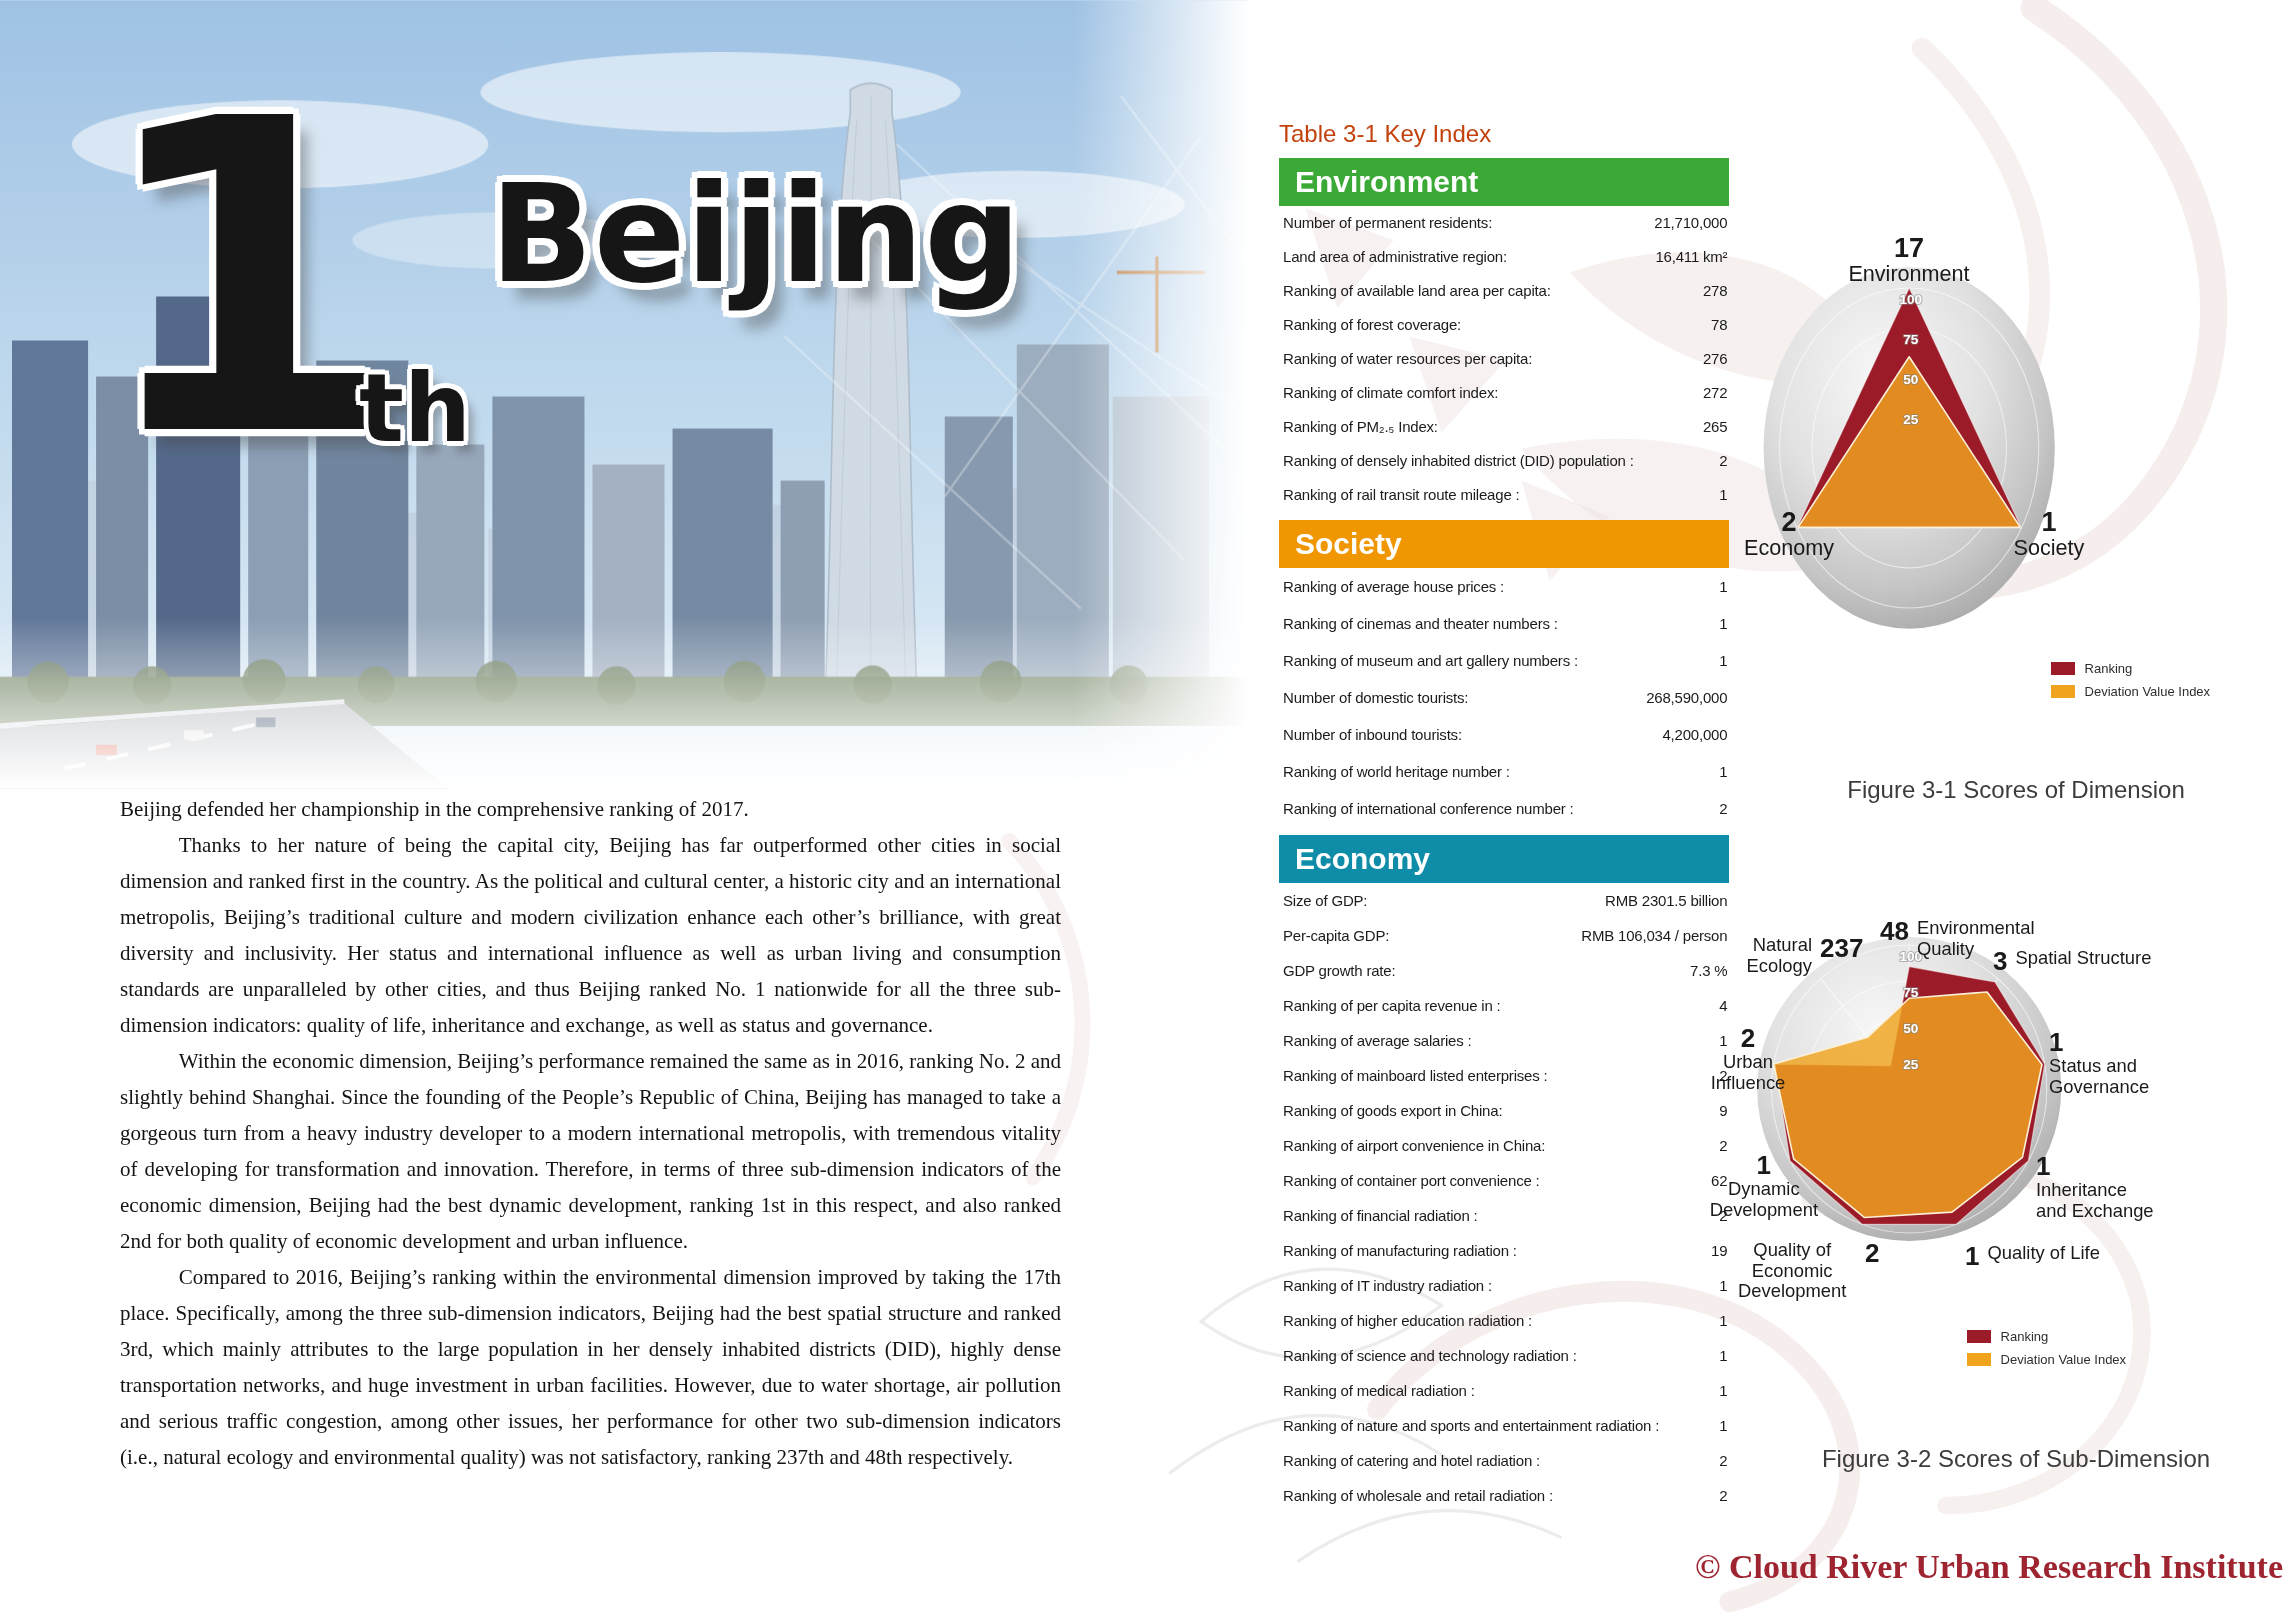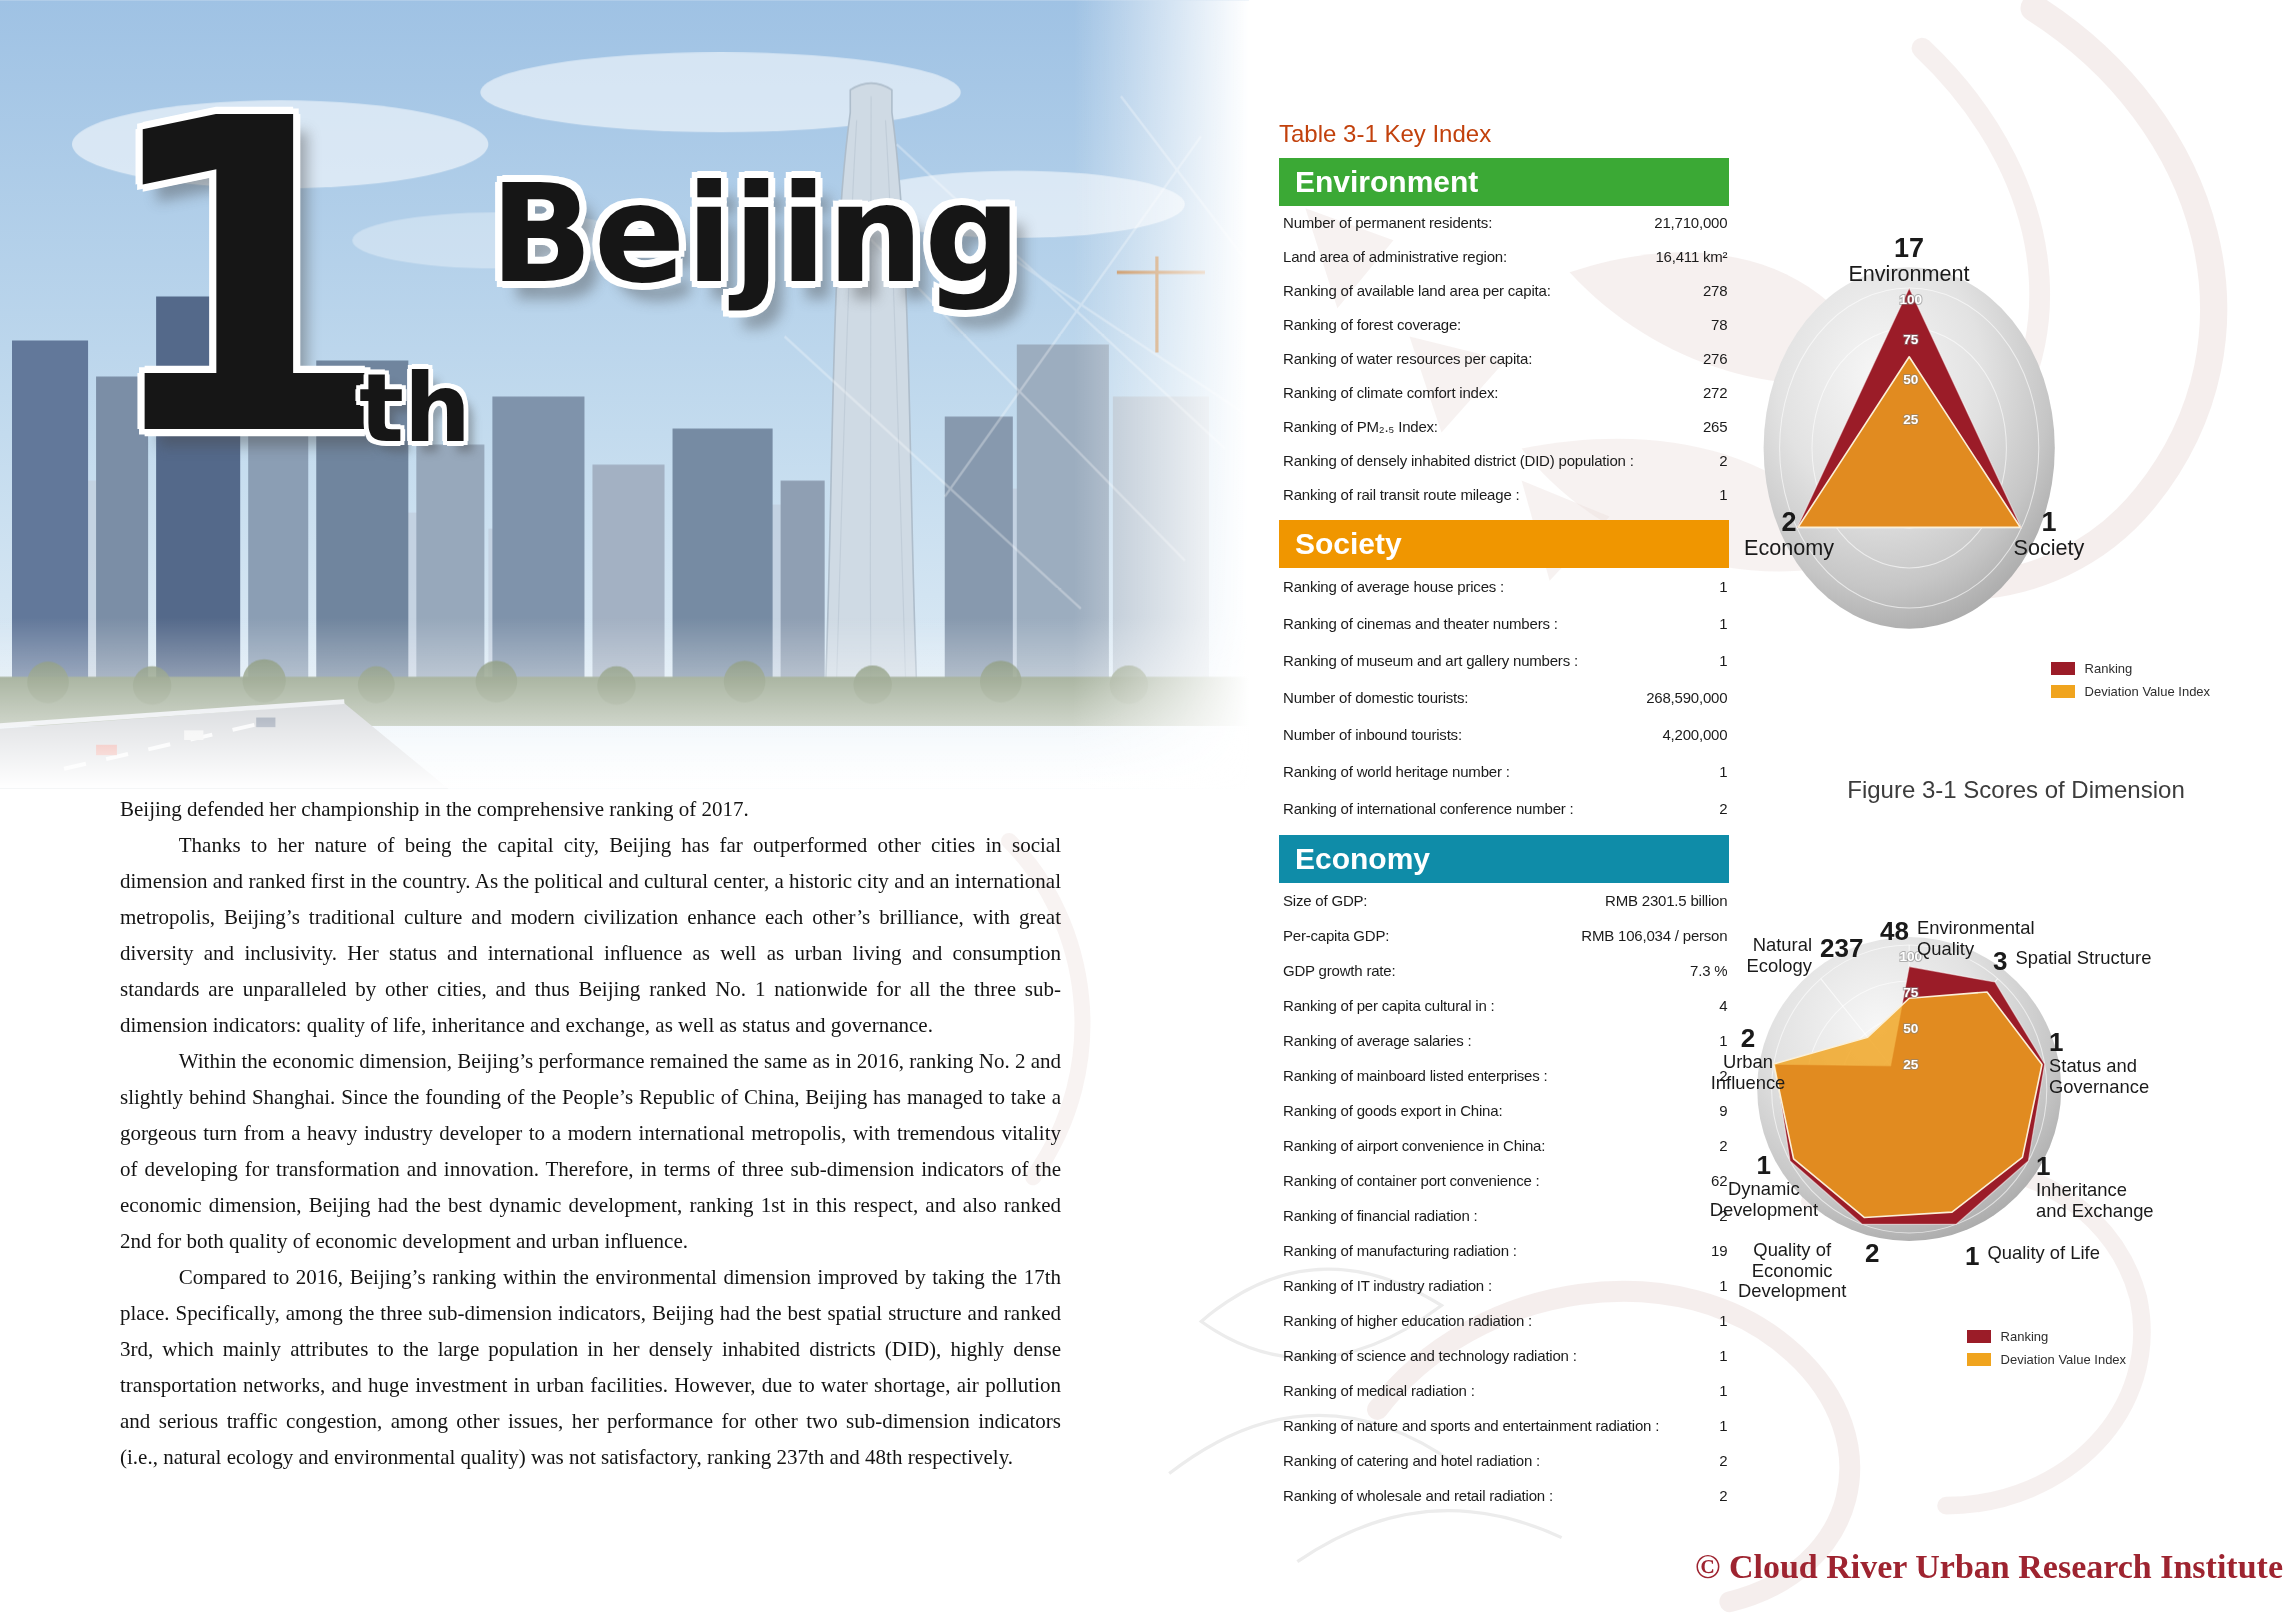--- a/index.html
+++ b/index.html
@@ -273,21 +273,21 @@
         </div>
         <div class="kv-row">
           <span class="kv-label">Per-capita GDP:</span>
           <span class="kv-value">RMB 106,034 / person</span>
         </div>
         <div class="kv-row">
           <span class="kv-label">GDP growth rate:</span>
           <span class="kv-value">7.3 %</span>
         </div>
         <div class="kv-row">
-          <span class="kv-label">Ranking of per capita cultural in :</span>
+          <span class="kv-label">Ranking of per capita revenue in :</span>
           <span class="kv-value">4</span>
         </div>
         <div class="kv-row">
           <span class="kv-label">Ranking of average salaries :</span>
           <span class="kv-value">1</span>
         </div>
         <div class="kv-row">
           <span class="kv-label">Ranking of mainboard listed enterprises :</span>
           <span class="kv-value">2</span>
         </div>
@@ -417,20 +417,21 @@
       <line x1="215" y1="240" x2="66.04363054907654" y2="330" stroke="#fff" stroke-width="1.3" opacity="0.7"></line>
       <line x1="215" y1="240" x2="45.61306648190023" y2="208.74332801995251" stroke="#fff" stroke-width="1.3" opacity="0.7"></line>
       <line x1="215" y1="240" x2="104.44053113391521" y2="102.11200023858399" stroke="#fff" stroke-width="1.3" opacity="0.7"></line>
       <polygon points="215,87 322.2426848001022,106.24864023142644 384.3869335180998,208.74332801995254 363.9563694509235,330 273.827464652015,409.1446717414635 156.172535347985,409.1446717414635 66.04363054907654,330 47.30693581708121,209.055894739753 191.7825115381222,211.04352005010264" fill="#9B1C28" fill-opacity="1" stroke="rgba(255,255,255,.5)" stroke-width="1.5" stroke-linejoin="round"></polygon>
       <polygon points="215,126.6 312.2923326021546,118.65856020995388 380.9991948477378,209.3684614595535 356.5085509783773,325.5 268.5329928333337,393.92165128473175 159.11390858058573,400.68743815439035 70.51232163260426,327.29999999999995 45.61306648190023,208.74332801995251 163.03704963294015,175.19264011213448" fill="#F0A41E" fill-opacity="0.82" stroke="#fbf0d8" stroke-width="2" stroke-linejoin="round"></polygon>
       <text x="217" y="215" text-anchor="middle" class="tick">25</text>
       <text x="217" y="170" text-anchor="middle" class="tick">50</text>
       <text x="217" y="125" text-anchor="middle" class="tick">75</text>
       <text x="217" y="80" text-anchor="middle" class="tick">100</text>
     </svg>
+  <div class="figure-caption">Figure 3-2 Scores of Sub-Dimension</div>
 <div class="axis-label" style="left: 143px; top: 21px; display: flex; flex-direction: row; align-items: flex-start; gap: 8px; text-align: left;">
       <span class="axis-num" style="font-size: 26px;">48</span>
       <span class="axis-text" style="font-size: 18.4px;">Environmental
 Quality</span>
     </div>
     <div class="axis-label" style="left: 256px; top: 51px; display: flex; flex-direction: row; align-items: flex-start; gap: 8px; text-align: left;">
       <span class="axis-num" style="font-size: 26px;">3</span>
       <span class="axis-text" style="font-size: 18.4px;">Spatial Structure</span>
     </div>
     <div class="axis-label" style="left: 312px; top: 132px; display: flex; flex-direction: column; align-items: flex-start; text-align: left;">

